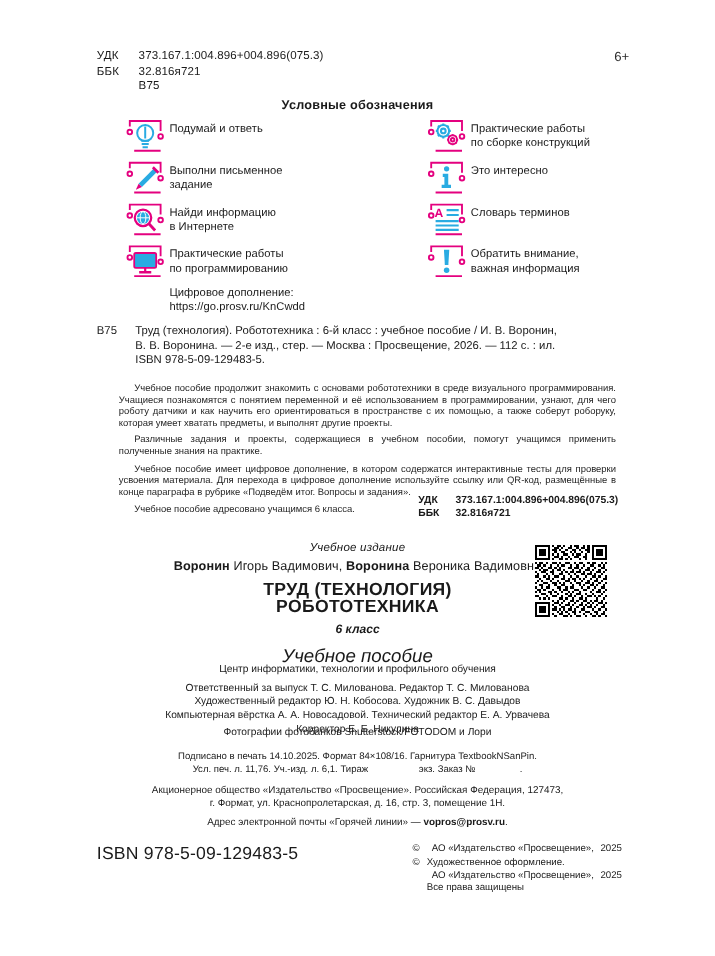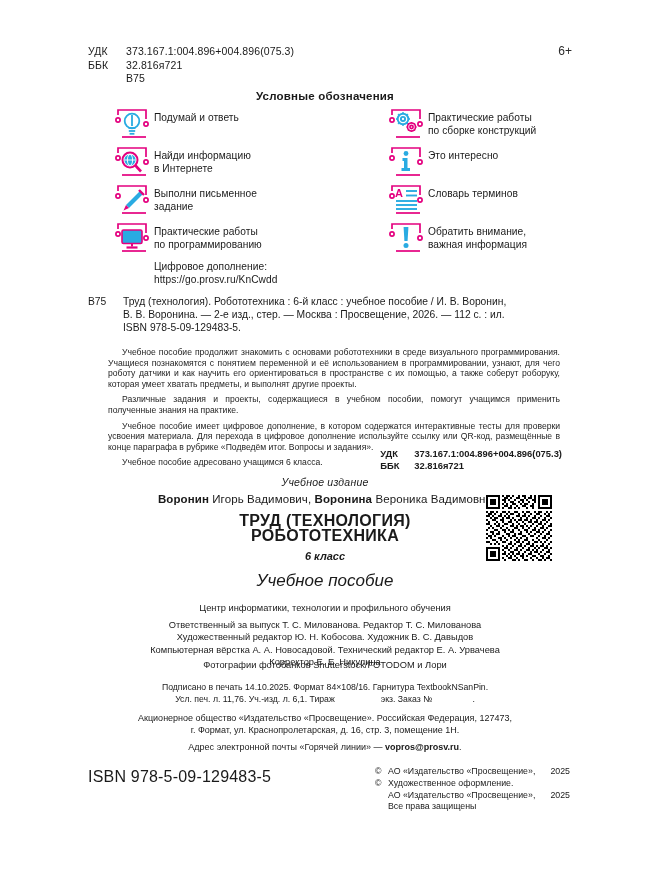--- a/index.html
+++ b/index.html
@@ -140,20 +140,21 @@
   .imprint {
     position: absolute;
     left: 0; right: 0;
     top: 476px;
     text-align: center;
   }
   .ed-kind {
     font-size: 10.5px;
     font-style: italic;
     letter-spacing: .2px;
+    margin-top: 16px;
   }
   .authors {
     font-size: 11.5px;
     margin-top: 5px;
     letter-spacing: .1px;
   }
   .authors b { font-weight: bold; }
   .book-title {
     font-size: 16px;
     font-weight: bold;
@@ -226,21 +227,21 @@
   .copyright {
     position: absolute;
     left: 375px;
     top: 766px;
     width: 195px;
     font-size: 8.8px;
     line-height: 11.8px;
   }
   .cp-row { display: flex; }
   .cp-sym { width: 13px; flex: none; }
-  .cp-txt { flex: 1; display: flex; justify-content: space-between; }
+  .cp-txt { flex: 1; display: flex; justify-content: center; }
   .cp-indent { padding-left: 13px; }
   .cp-txt .yr { padding-left: 6px; }
 </style>
 </head>
 <body>
 
 <div class="page">
 
   <div class="udk-block">
     <div class="udk-row">
@@ -288,50 +289,50 @@
 
       <div class="legend-item">
         <div class="legend-icon">
           <svg width="40" height="36" viewBox="0 0 40 36">
             <g fill="none" stroke="#e4007f" stroke-width="1.7">
               <path d="M6 8 L6 3 L34 3 L34 12"></path>
               <path d="M10 30 L34 30"></path>
               <circle cx="6" cy="13" r="2.1"></circle>
               <circle cx="34" cy="17" r="2.1"></circle>
             </g>
-            <circle cx="18" cy="15" r="7.5" fill="none" stroke="#e4007f" stroke-width="2"></circle>
-            <circle cx="18" cy="15" r="5.6" fill="#29abe2"></circle>
-            <g stroke="#ffffff" stroke-width="0.9" fill="none">
-              <path d="M12.4 15 L23.6 15"></path>
-              <ellipse cx="18" cy="15" rx="2.6" ry="5.6"></ellipse>
-            </g>
-            <path d="M23.4 20.5 L29 26.5" stroke="#e4007f" stroke-width="2.6" fill="none"></path>
+            <g>
+              <path d="M28 8 L31 11 L17 25 L14 22 Z" fill="#29abe2"></path>
+              <path d="M14 22 L17 25 L11.5 27.5 Z" fill="#e4007f"></path>
+              <path d="M27 7 L32 12" stroke="#e4007f" stroke-width="2.4" fill="none"></path>
+            </g>
           </svg>
         </div>
-        <div class="legend-text" style="white-space: pre-line;">Найди информацию
-в Интернете</div>
+        <div class="legend-text">Выполни письменное задание</div>
       </div>
 
       <div class="legend-item">
         <div class="legend-icon">
           <svg width="40" height="36" viewBox="0 0 40 36">
             <g fill="none" stroke="#e4007f" stroke-width="1.7">
               <path d="M6 8 L6 3 L34 3 L34 12"></path>
               <path d="M10 30 L34 30"></path>
               <circle cx="6" cy="13" r="2.1"></circle>
               <circle cx="34" cy="17" r="2.1"></circle>
             </g>
-            <g>
-              <path d="M28 8 L31 11 L17 25 L14 22 Z" fill="#29abe2"></path>
-              <path d="M14 22 L17 25 L11.5 27.5 Z" fill="#e4007f"></path>
-              <path d="M27 7 L32 12" stroke="#e4007f" stroke-width="2.4" fill="none"></path>
-            </g>
+            <circle cx="18" cy="15" r="7.5" fill="none" stroke="#e4007f" stroke-width="2"></circle>
+            <circle cx="18" cy="15" r="5.6" fill="#29abe2"></circle>
+            <g stroke="#ffffff" stroke-width="0.9" fill="none">
+              <path d="M12.4 15 L23.6 15"></path>
+              <ellipse cx="18" cy="15" rx="2.6" ry="5.6"></ellipse>
+            </g>
+            <path d="M23.4 20.5 L29 26.5" stroke="#e4007f" stroke-width="2.6" fill="none"></path>
           </svg>
         </div>
-        <div class="legend-text">Выполни письменное задание</div>
+        <div class="legend-text" style="white-space: pre-line;">Найди информацию
+в Интернете</div>
       </div>
 
       <div class="legend-item">
         <div class="legend-icon">
           <svg width="40" height="36" viewBox="0 0 40 36">
             <g fill="none" stroke="#e4007f" stroke-width="1.7">
               <path d="M6 8 L6 3 L34 3 L34 12"></path>
               <path d="M10 30 L34 30"></path>
               <circle cx="6" cy="13" r="2.1"></circle>
               <circle cx="34" cy="17" r="2.1"></circle>

